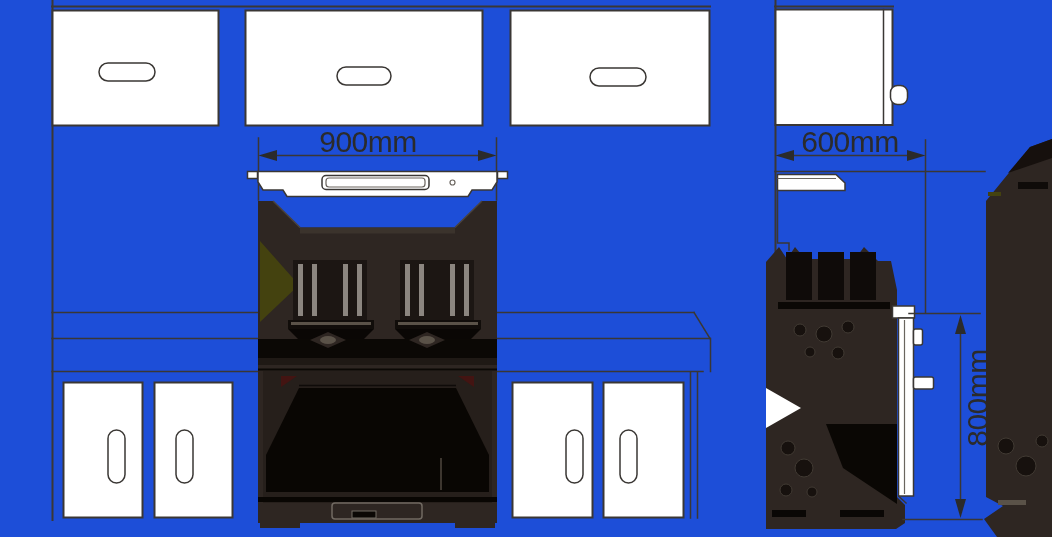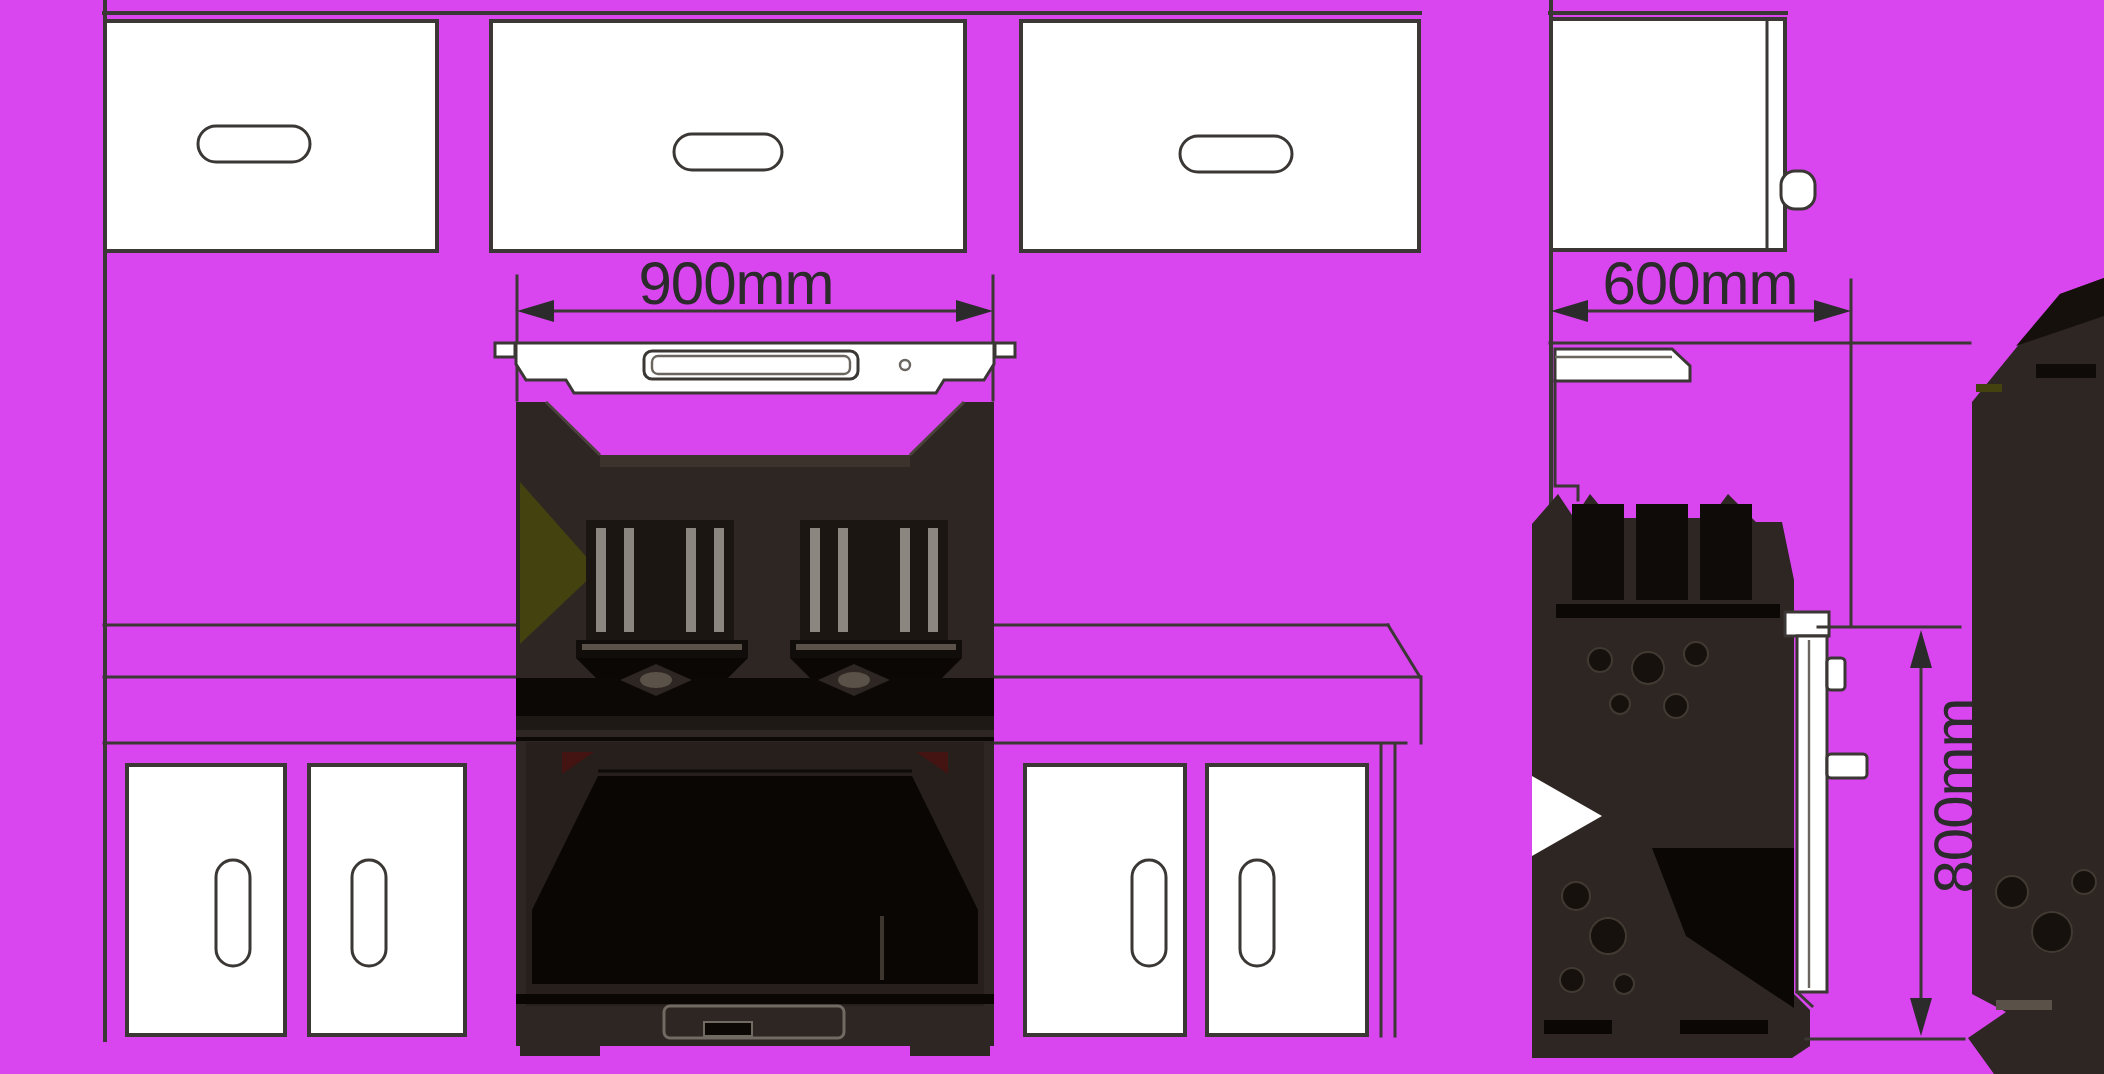--- a/index.html
+++ b/index.html
@@ -1,16 +1,16 @@
 <!DOCTYPE html>
 <html><head>
 <meta charset="utf-8">
 <style>
   html,body{margin:0;padding:0;background:#ffffff;}
-  .stage{position:relative;width:1052px;height:537px;background:#d946ef;overflow:hidden;
+  .stage{position:relative;width:1052px;height:537px;background:#1d4ed8;overflow:hidden;
          font-family:"Liberation Sans", sans-serif;}
   svg{display:block}
   .ln{stroke:#3a3734;stroke-width:2;fill:none;stroke-linecap:square;}
   .ln15{stroke:#3a3734;stroke-width:1.5;fill:none;stroke-linecap:square;}
   .ln1{stroke:#6a655f;stroke-width:1.2;fill:none;}
   .whitefill{fill:#ffffff;}
   .dimtext{font-size:30px;letter-spacing:-0.5px;fill:#2b2b2b;}
   .arrow{fill:#2b2b2b;stroke:none;}
   .knobtex{fill:#17110e;stroke:#413a33;stroke-width:1;}
 </style>

